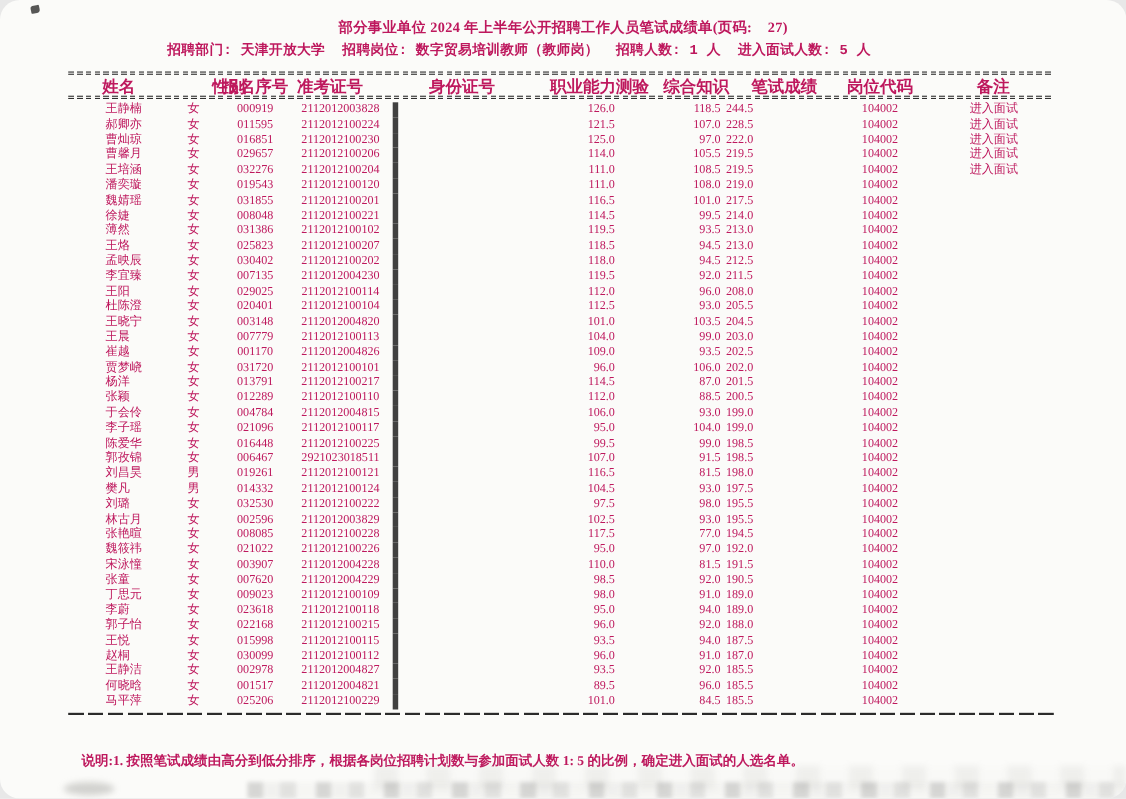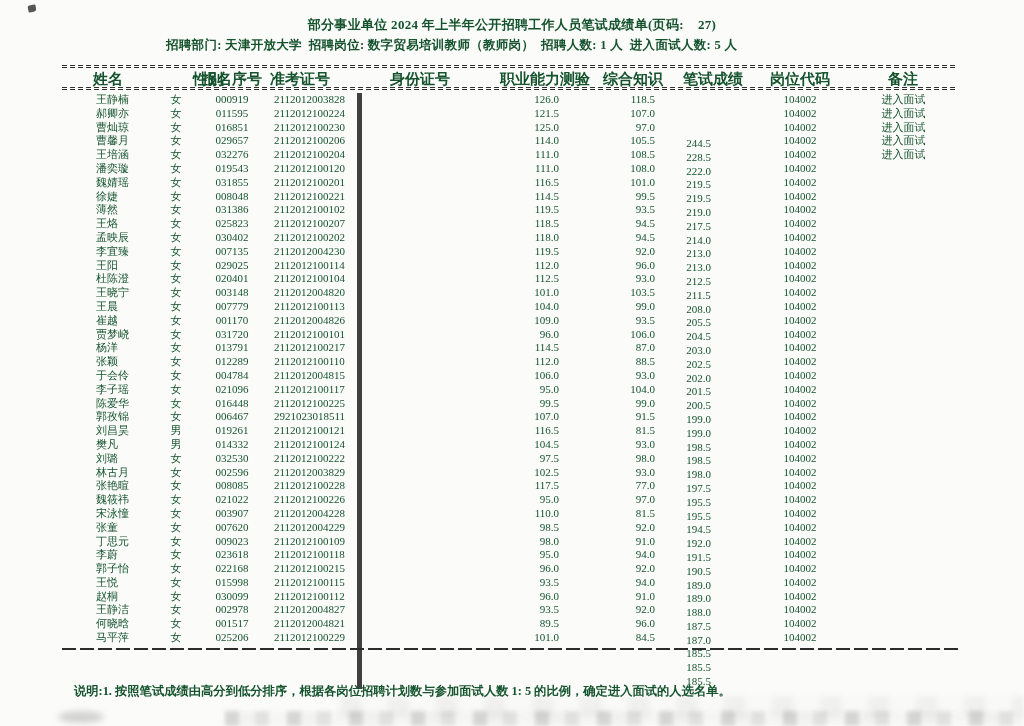--- a/index.html
+++ b/index.html
@@ -1,35 +1,36 @@
 <!DOCTYPE html>
 <html><head>
 <meta charset="utf-8">
 <style>
   html,body{margin:0;padding:0;background:#e8e8e8;}
   .page{
     position:relative; width:1024px; height:726px; overflow:hidden;
     background:#fbfbf9;
     font-family:"Liberation Serif","DejaVu Serif",serif;
-    color:#14532d;
+    color:#be185d;
+    border-radius:18px;
   }
   
   .artifact{
     position:absolute; left:28px; top:5px; width:8px; height:7px;
     background:#3a3a3a; border-radius:2px 1px 3px 1px; transform:rotate(-12deg);
     opacity:.85;
   }
   .title{
     position:absolute; top:16px; left:0; width:100%;
     text-align:center; font-size:13px; font-weight:bold; white-space:pre;
     letter-spacing:.3px;
   }
   .meta{
-    position:absolute; top:37px; left:166px;
-    font-size:12.5px; font-weight:bold; white-space:pre; letter-spacing:.3px;
+    position:absolute; top:37px; left:152px;
+    font-size:12.5px; font-weight:bold; white-space:pre; letter-spacing:.3px;font-family:Liberation Mono, monospace;
   }
   .rule{position:absolute; left:62px; width:896px;}
   .rule.double{
     height:3px;
     background:
       repeating-linear-gradient(90deg,#2e2e2e 0 5px,transparent 5px 8px) top/100% 1px no-repeat,
       repeating-linear-gradient(90deg,#2e2e2e 0 5px,transparent 5px 8px) bottom/100% 1px no-repeat;
   }
   .rule.single{
     height:2px;
@@ -48,21 +49,21 @@
     display:grid;
     grid-template-columns:88px 52px 60px 100px 148px 54px 96px 95px 90px 117px;
     height:13.8px; line-height:13.8px; font-size:11px; font-weight:400;
     white-space:nowrap;
   }
   .tcell{overflow:visible;}
   .c0{text-align:left; padding-left:34px;}
   .c1,.c2,.c3,.c8,.c9{text-align:center;}
   .c3{border-right:5px solid #404040;}
   .c5,.c6{text-align:right; padding-right:5px;}
-  .c7{text-align:center; padding-right:18px;margin-top:44px;}
+  .c7{text-align:left; padding-right:18px;}
   .notes{
     position:absolute; top:655px; left:74px;
     font-size:12.3px; font-weight:600; line-height:14.6px; white-space:pre;
   }
   
   .ghost{
     position:absolute; left:225px; right:0; bottom:0; height:15px;
     background:repeating-linear-gradient(90deg,
       rgba(130,130,128,.55) 0 14px, rgba(190,190,186,.25) 14px 30px,
       rgba(150,150,148,.45) 30px 44px, rgba(210,210,206,.2) 44px 62px);

